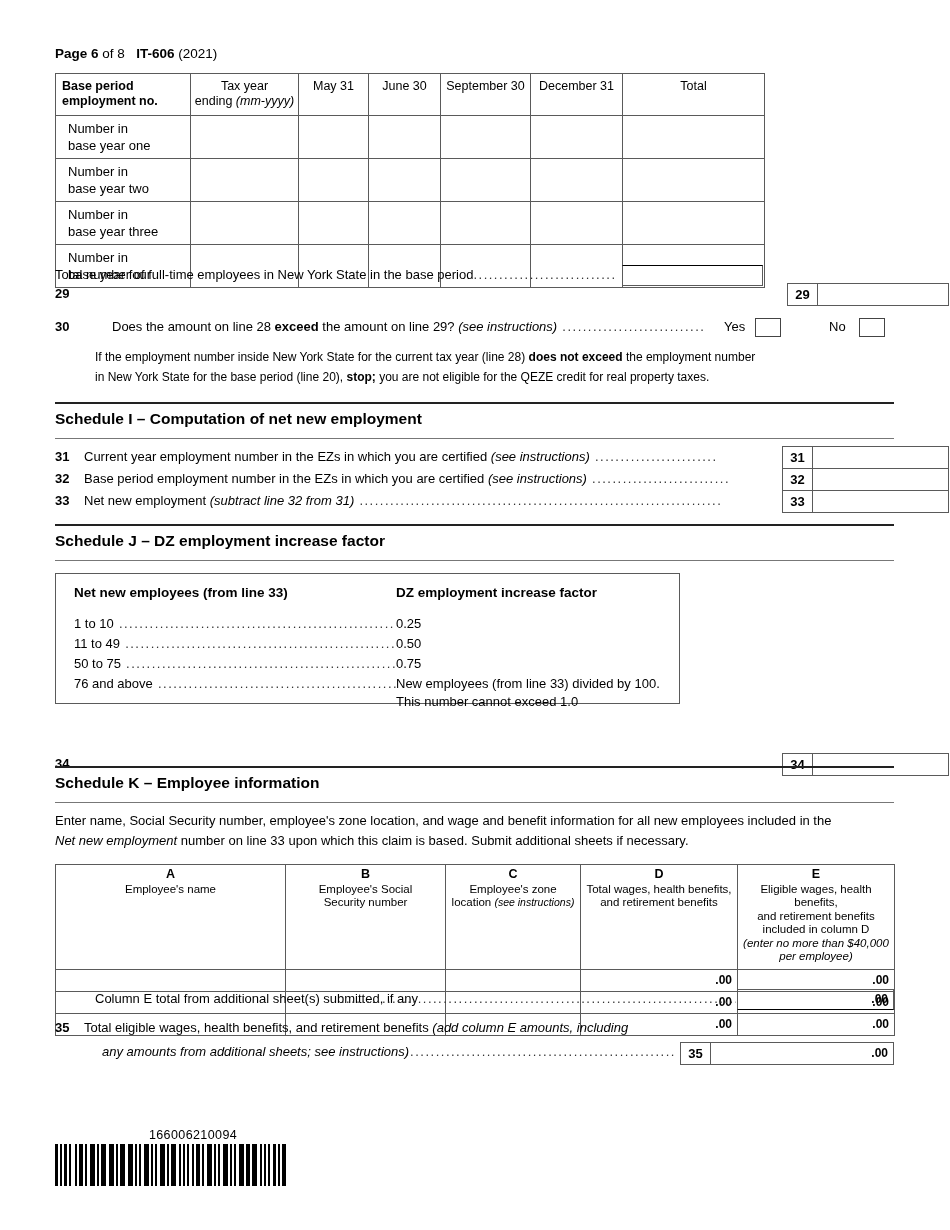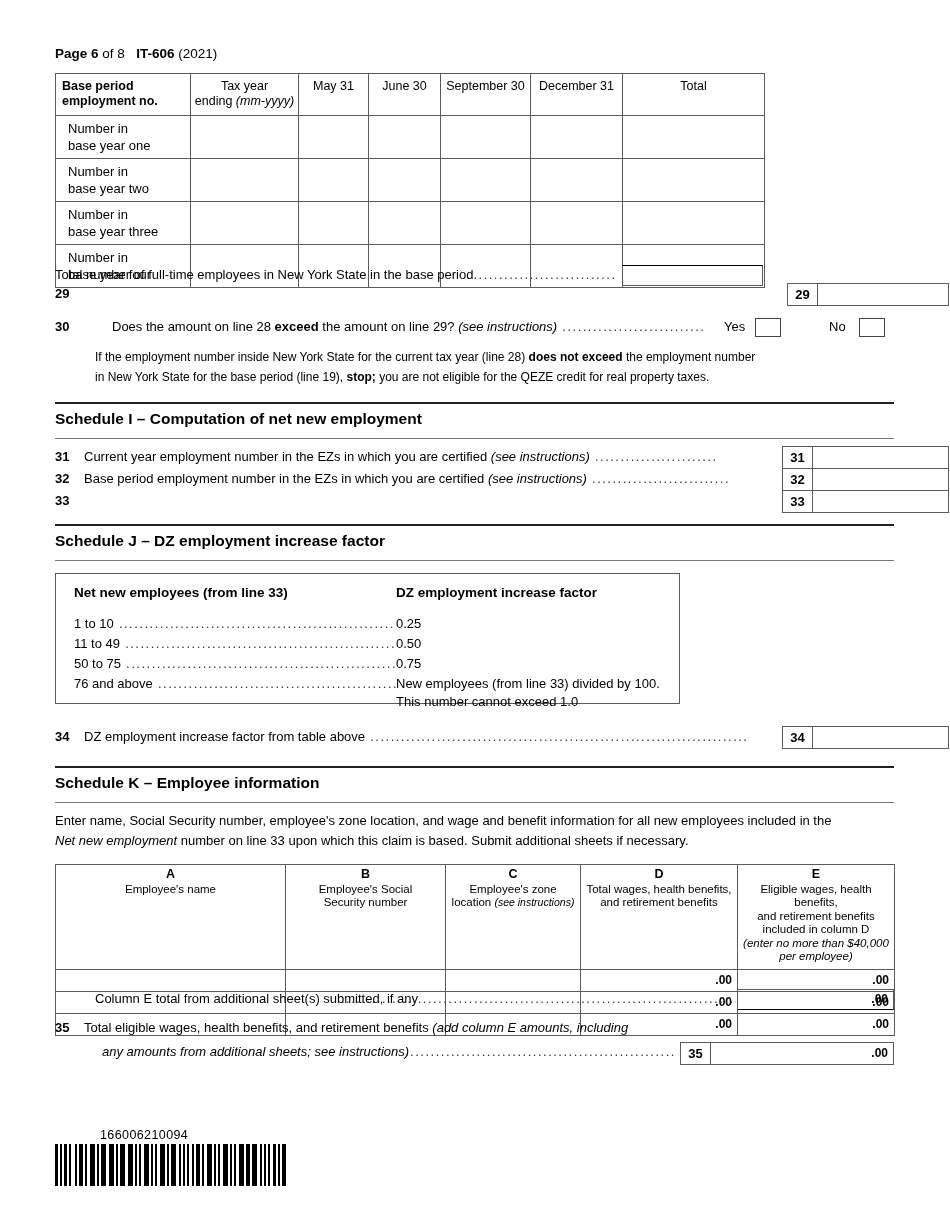--- a/index.html
+++ b/index.html
@@ -323,20 +323,21 @@
   #barcode-wrap {
     position: absolute;
     left: 55px;
     top: 1128px;
   }
   #barcode-num {
     font-size: 12.5px;
     margin-left: 45px;
     margin-bottom: 2px;
     letter-spacing: 0.4px;
+    text-align: center;
   }
   #barcode-bars {
     display: flex;
     align-items: flex-end;
     height: 42px;
   }
   #barcode-bars i { display: block; height: 42px; background: #000; }
   #barcode-bars i.s { background: transparent; }
 </style>
 </head>
@@ -449,21 +450,21 @@
     <span class="num">30</span>
     <span class="txt" style="left:29px;margin-left:28px;"><span>Does the amount on line 28 </span><b>exceed</b><span> the amount on line 29? </span><span class="ital">(see instructions)</span><span style="letter-spacing:1.5px;color:#333"> ............................</span></span>
     <span class="txt" style="left:669px;">Yes</span>
     <div class="cbox" style="left:700px;"></div>
     <span class="txt" style="left:774px;">No</span>
     <div class="cbox" style="left:804px;"></div>
   </div>
 
   <div id="line30-note">
     <span>If the employment number inside New York State for the current tax year (line 28) </span><b>does not exceed</b><span> the employment number</span><br>
-    <span>in New York State for the base period (line 19), </span><b>stop;</b><span> you are not eligible for the QEZE credit for real property taxes.</span>
+    <span>in New York State for the base period (line 20), </span><b>stop;</b><span> you are not eligible for the QEZE credit for real property taxes.</span>
   </div>
 
   <div class="rule thick" style="top:402px;"></div>
   <div class="schedhead" style="top:410px;">Schedule I – Computation of net new employment</div>
   <div class="rule thin" style="top:438px;"></div>
 
   <div class="numline" style="left:55px; top:446px; width:839px;">
     <span class="num">31</span>
     <span class="txt" style="left:29px;"><span>Current year employment number in the EZs in which you are certified</span>
       <span class="ital">(see instructions)</span><span style="letter-spacing:1.5px;color:#333"> ........................</span></span>
@@ -478,20 +479,22 @@
     <span class="txt" style="left:29px;"><span>Base period employment number in the EZs in which you are certified</span>
       <span class="ital">(see instructions)</span><span style="letter-spacing:1.5px;color:#333"> ...........................</span></span>
     <div class="lnbox" style="left:727px; width:167px; top:0;">
       <div class="tag">32</div>
       <div class="field"></div>
     </div>
   </div>
 
   <div class="numline" style="left:55px; top:490px; width:839px;">
     <span class="num">33</span>
+    <span class="txt" style="left:29px;"><span>Net new employment</span>
+      <span class="ital">(subtract line 32 from 31)</span><span style="letter-spacing:1.5px;color:#333"> .......................................................................</span></span>
     <div class="lnbox" style="left:727px; width:167px; top:0;">
       <div class="tag">33</div>
       <div class="field"></div>
     </div>
   </div>
 
   <div class="rule thick" style="top:524px;"></div>
   <div class="schedhead" style="top:532px;">Schedule J – DZ employment increase factor</div>
   <div class="rule thin" style="top:560px;"></div>
 
@@ -506,23 +509,22 @@
     <span class="jrow jright" style="top:62px;">0.50</span>
 
     <span class="jrow jleft" style="top:82px;"><span>50 to 75</span><span class="ld"> ............................................................</span></span>
     <span class="jrow jright" style="top:82px;">0.75</span>
 
     <span class="jrow jleft" style="top:102px;"><span>76 and above</span><span class="ld"> ....................................................</span></span>
     <span class="jrow jright" style="top:102px;">New employees (from line 33) divided by 100.</span>
     <span class="jrow jright" style="top:120px;">This number cannot exceed 1.0</span>
   </div>
 
-  <div class="numline" style="left:55px; top:726px; width:839px;">
+  <div class="numline" style="left:55px; top:753px; width:839px;">
     <span class="num">34</span>
-    <span class="txt" style="left:29px;"><span>DZ employment increase factor from table above</span><span style="letter-spacing:1.5px;color:#333"> ..........................................................................</span></span>
     <div class="lnbox" style="left:727px; width:167px; top:0;">
       <div class="tag">34</div>
       <div class="field"></div>
     </div>
   </div>
 
   <div class="rule thick" style="top:766px;"></div>
   <div class="schedhead" style="top:774px;">Schedule K – Employee information</div>
   <div class="rule thin" style="top:802px;"></div>
 

